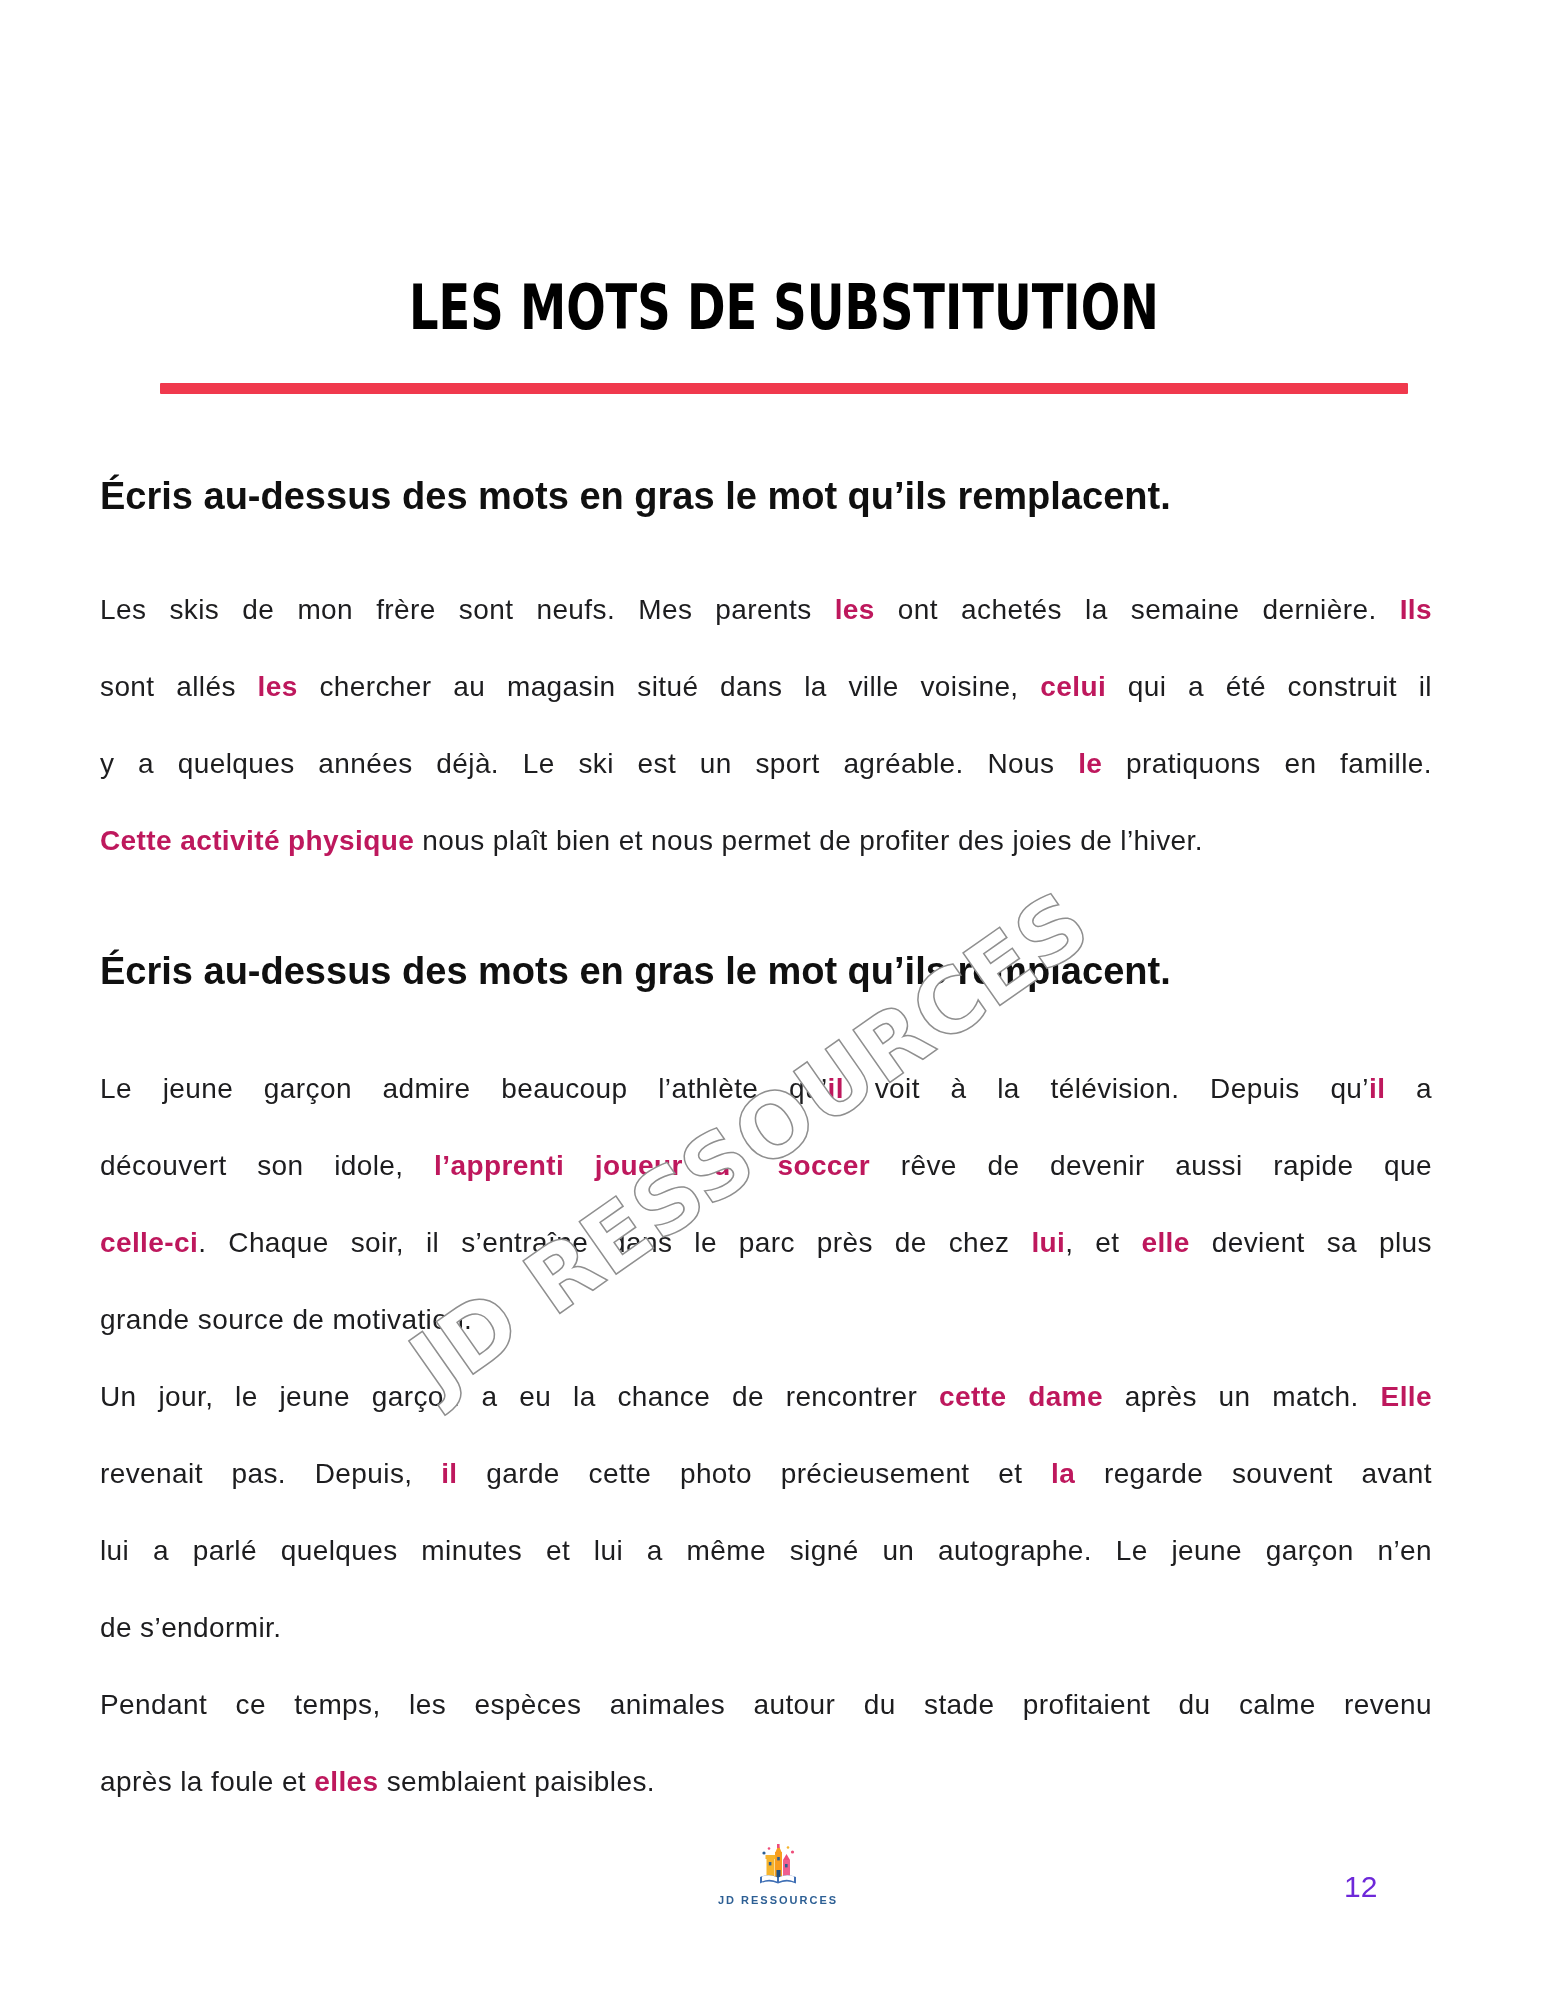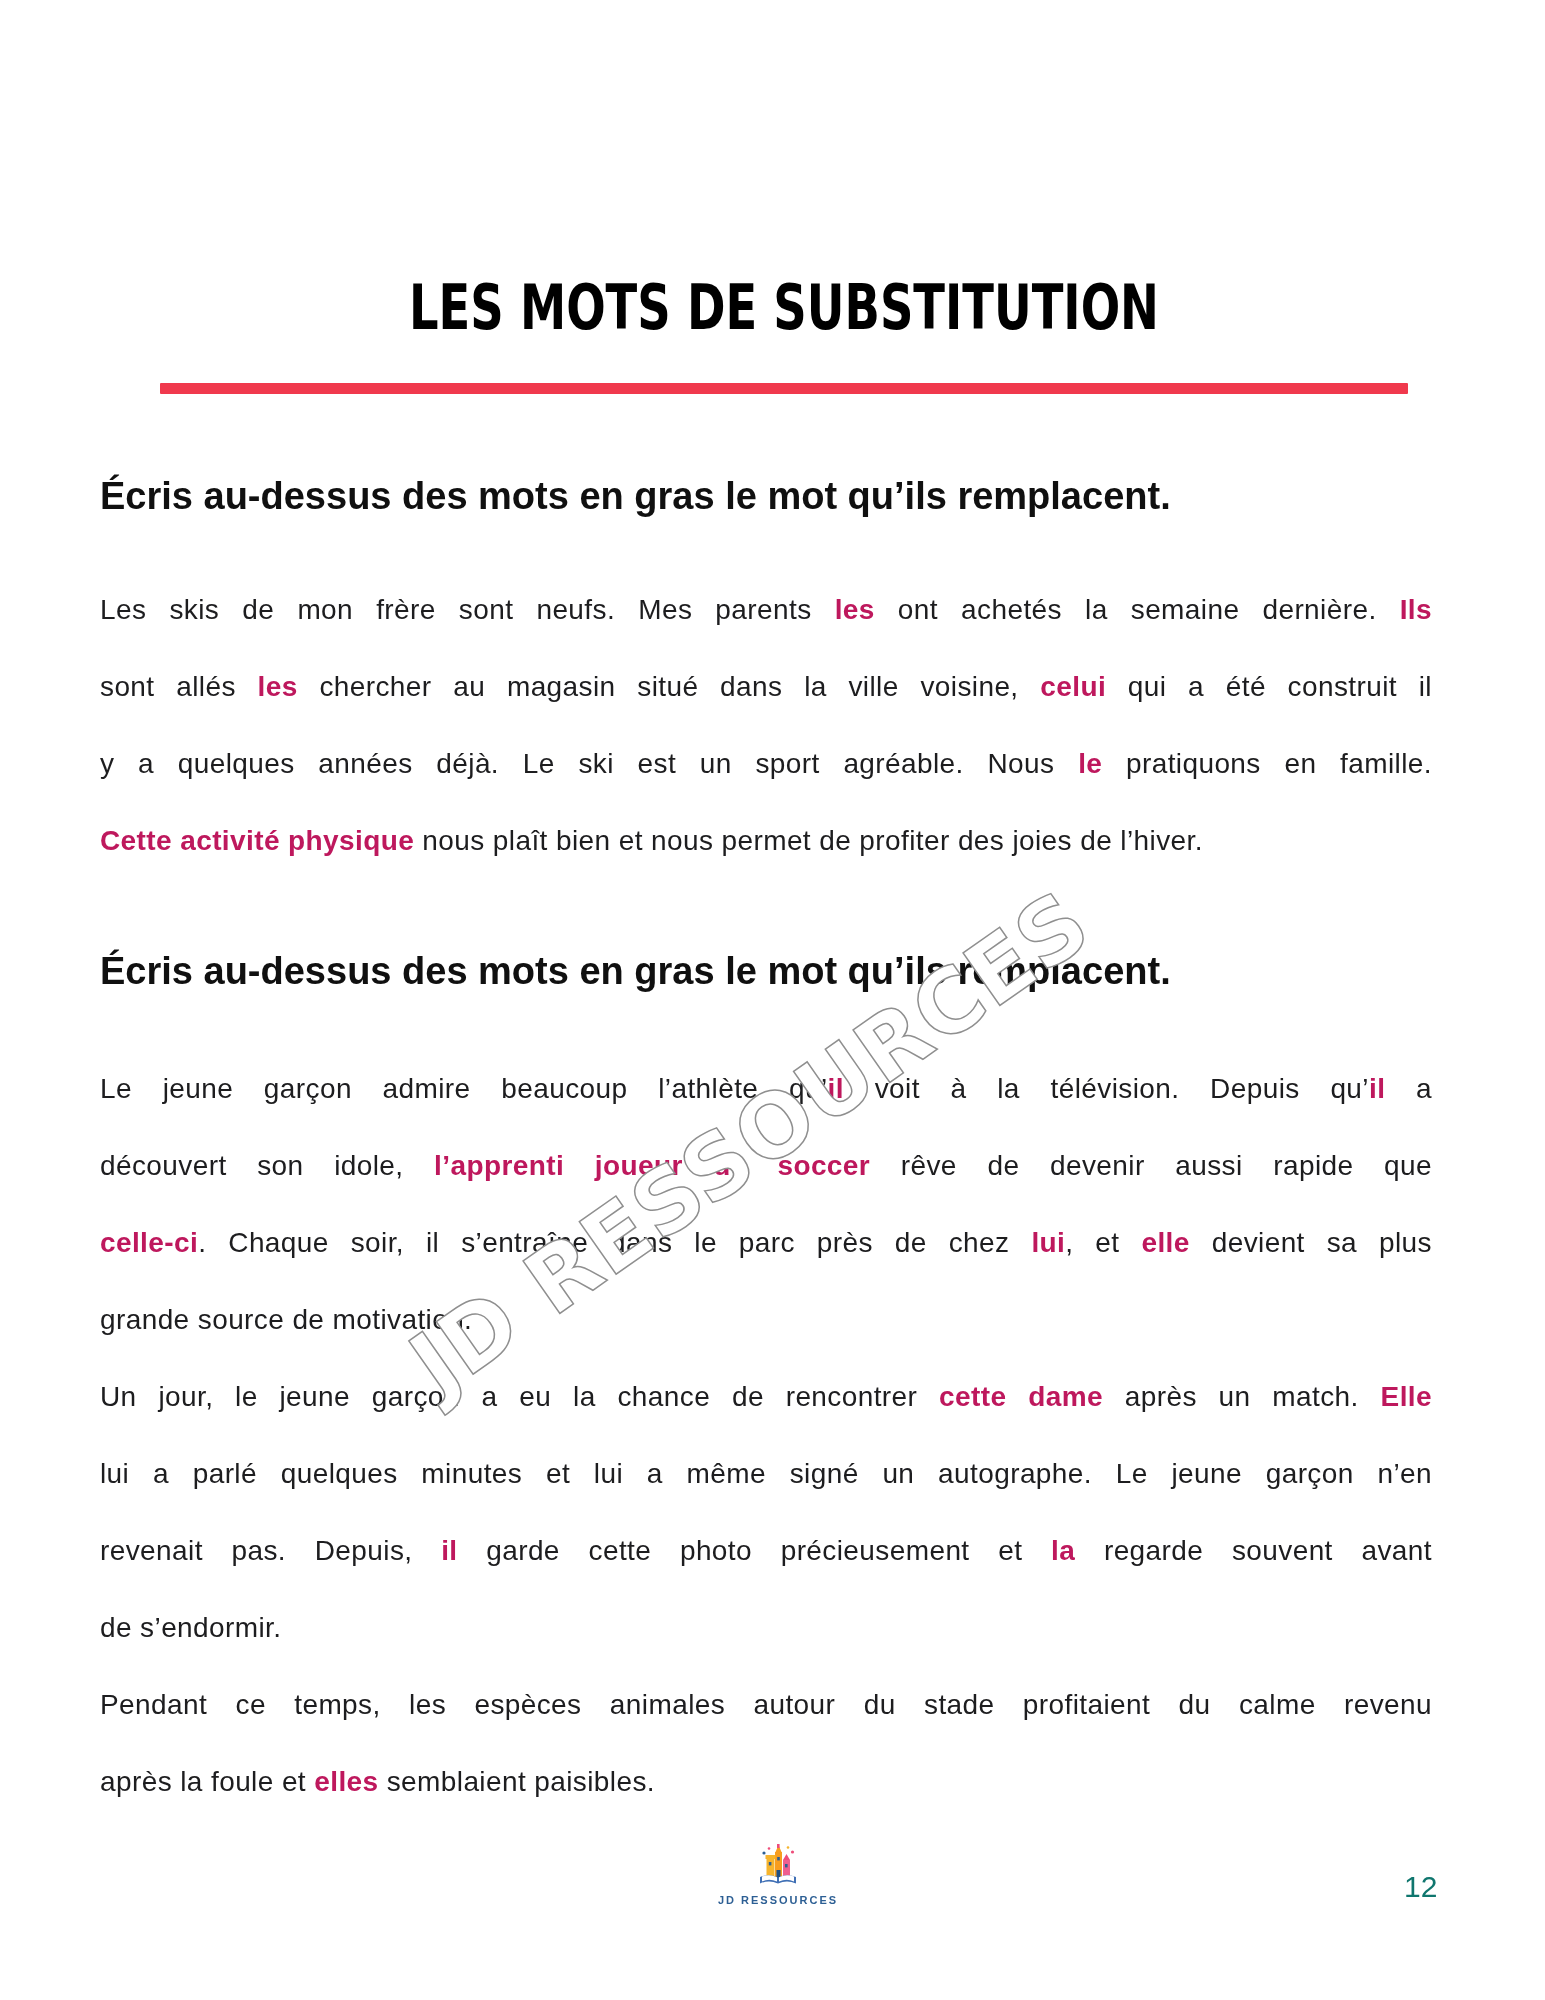--- a/index.html
+++ b/index.html
@@ -42,22 +42,22 @@
   }
   .footer{
     position:absolute;left:698px;top:1816px;width:160px;z-index:6;
     display:flex;flex-direction:column;align-items:center;
   }
   .brand{
     margin-top:2px;font-size:11px;font-weight:700;letter-spacing:2px;
     color:#2d5f94;white-space:nowrap;
   }
   .pagenum{
-    position:absolute;left:1404px;top:1842px;z-index:6;
-    font-size:30px;line-height:34px;color:#0f766e;
+    position:absolute;left:1344px;top:1842px;z-index:6;
+    font-size:30px;line-height:34px;color:#6d28d9;
   }
 </style>
 </head>
 <body>
 
 <div class="page">
 
   <h1 class="title">LES MOTS DE SUBSTITUTION</h1>
 
   <div class="rule"></div>
@@ -72,22 +72,22 @@
     </div>
 
   <div class="instr i2">Écris au-dessus des mots en gras le mot qu’ils remplacent.</div>
 
   <div class="para p2">
       <div class="line just"><span>Le jeune garçon admire beaucoup l’athlète qu’</span><span class="b">il</span><span> voit à la télévision. Depuis qu’</span><span class="b">il</span><span> a</span></div>
       <div class="line just"><span>découvert son idole, </span><span class="b">l’apprenti joueur de soccer</span><span> rêve de devenir aussi rapide que</span></div>
       <div class="line just"><span class="b">celle-ci</span><span>. Chaque soir, il s’entraîne dans le parc près de chez </span><span class="b">lui</span><span>, et </span><span class="b">elle</span><span> devient sa plus</span></div>
       <div class="line"><span>grande source de motivation.</span></div>
       <div class="line just"><span>Un jour, le jeune garçon a eu la chance de rencontrer </span><span class="b">cette dame</span><span> après un match. </span><span class="b">Elle</span></div>
+      <div class="line just"><span>revenait pas. Depuis, </span><span class="b">il</span><span> garde cette photo précieusement et </span><span class="b">la</span><span> regarde souvent avant</span></div>
       <div class="line just"><span>lui a parlé quelques minutes et lui a même signé un autographe. Le jeune garçon n’en</span></div>
-      <div class="line just"><span>revenait pas. Depuis, </span><span class="b">il</span><span> garde cette photo précieusement et </span><span class="b">la</span><span> regarde souvent avant</span></div>
       <div class="line"><span>de s’endormir.</span></div>
       <div class="line just"><span>Pendant ce temps, les espèces animales autour du stade profitaient du calme revenu</span></div>
       <div class="line"><span>après la foule et </span><span class="b">elles</span><span> semblaient paisibles.</span></div>
     </div>
 
   <div class="watermark">JD RESSOURCES</div>
 
   <div class="footer">
     <span>
       <svg viewBox="0 0 48 44" width="48" height="44" aria-hidden="true">

